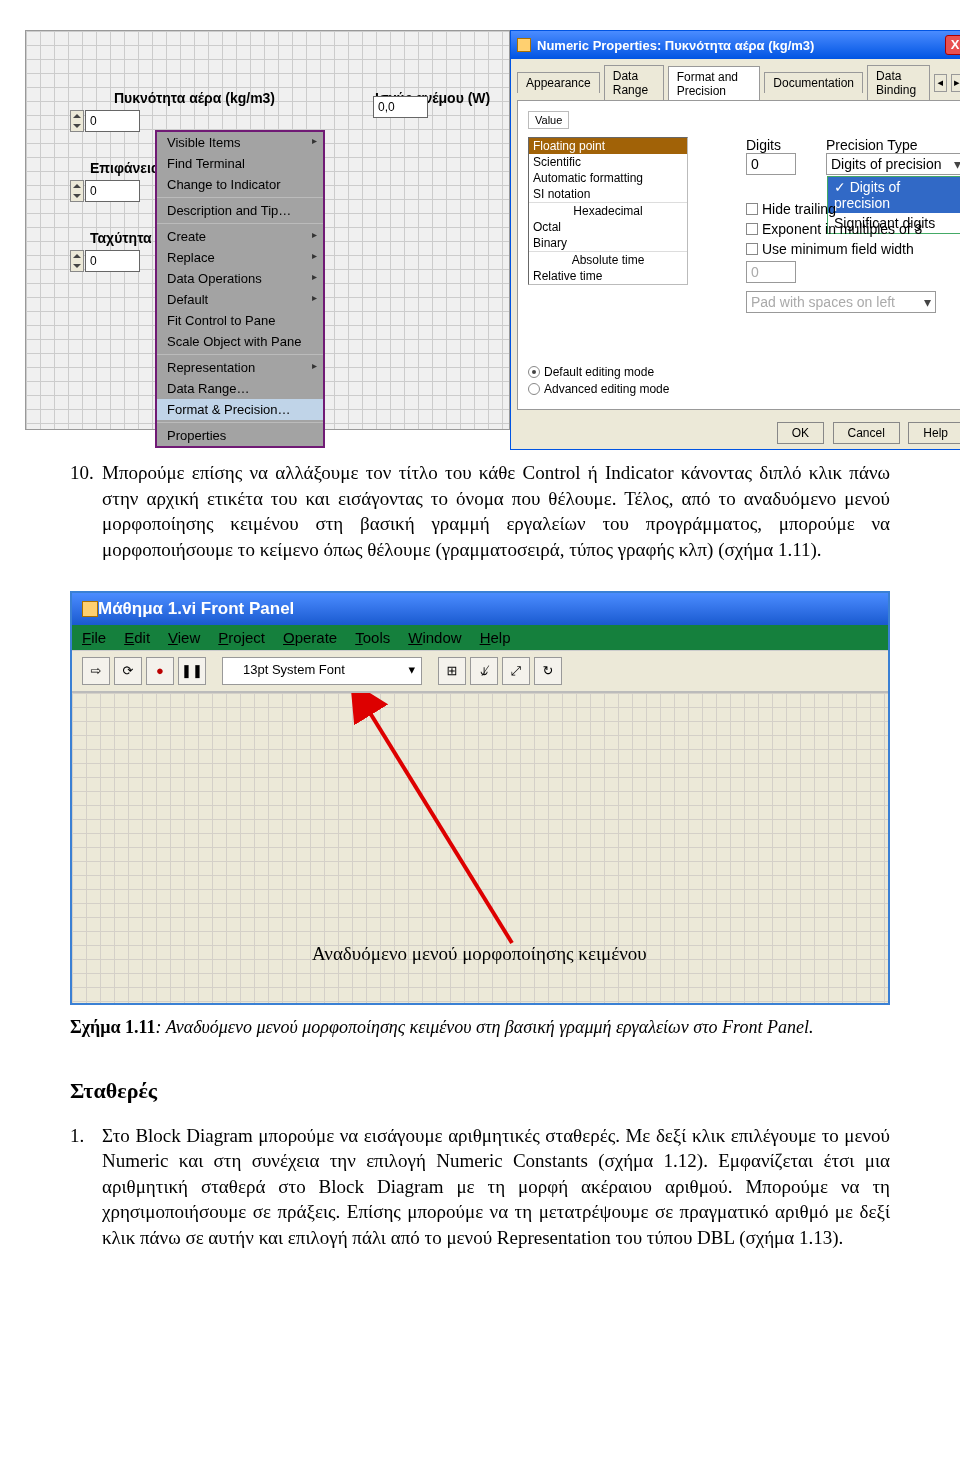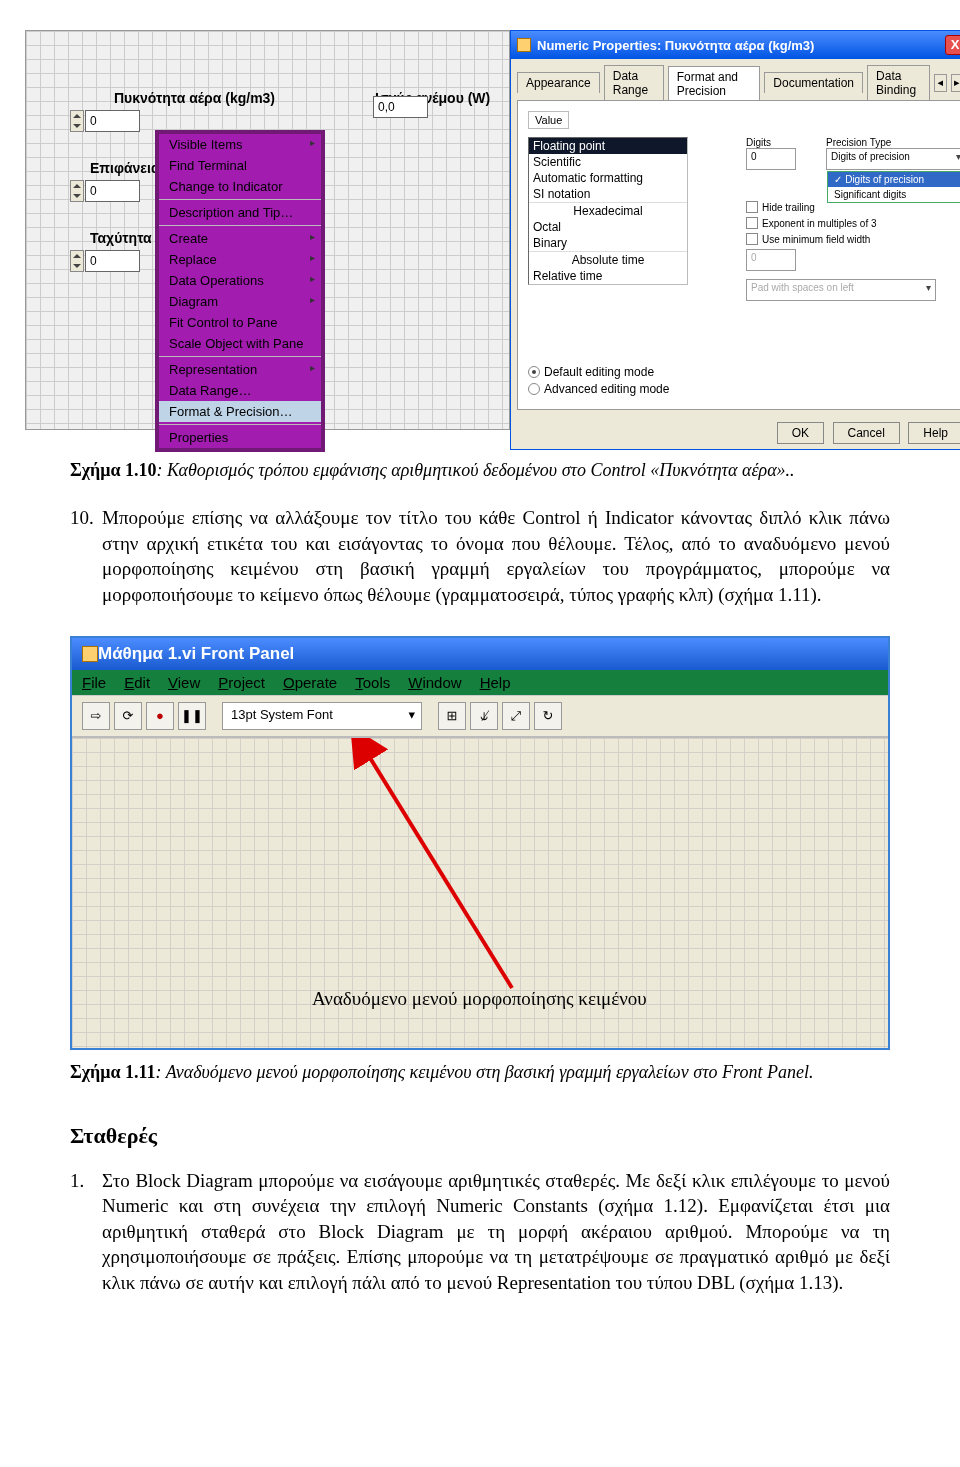--- a/index.html
+++ b/index.html
@@ -29,21 +29,21 @@
   .spinner::before, .spinner::after {
     content: ''; position: absolute; left: 2px; width: 0; height: 0;
     border-left: 4px solid transparent; border-right: 4px solid transparent;
   }
   .spinner::before { top: 3px; border-bottom: 4px solid #444; }
   .spinner::after { bottom: 3px; border-top: 4px solid #444; }
 
   
   .ctx-menu {
     position: absolute; left: 130px; top: 100px; width: 170px;
-    background: #a21caf; border: 4px solid #701a75; font-size: 13px;
+    background: #a3a3a3; border: 2px solid #701a75; font-size: 13px;
   }
   .ctx-item { padding: 3px 10px; position: relative; }
   .ctx-item.sub::after {
     content: '▸'; position: absolute; right: 6px; font-size: 10px; color: #333;
   }
   .ctx-item.highlight { background: #c0d4e8; }
   .ctx-sep { height: 0; border-top: 1px solid #bbb; margin: 2px 0; }
 
   
   .dialog {
@@ -71,23 +71,23 @@
   .nav-arrow { width: 18px; height: 18px; background: #ece9d8; border: 1px solid #999; text-align: center; line-height: 15px; font-size: 11px; }
   .dialog-body {
     margin: 0 6px 6px 6px; border: 1px solid #999; background: #fff;
     height: 310px; padding: 10px; position: relative; font-size: 12px;
   }
   .section-label { border: 1px solid #bbb; padding: 2px 6px; display: inline-block; font-size: 11px; }
   .listbox {
     border: 1px inset #bbb; width: 160px; background: #fff; font-size: 12px;
   }
   .listbox div { padding: 1px 4px; }
-  .listbox .sel { background: #0f172a; color: #fff; }
+  .listbox .sel { background: #a16207; color: #fff; }
   .listbox .seg { border-top: 1px solid #ddd; text-align: center; }
-  .field-group { position: absolute; font-size: 10px; padding-left: 28px; }
+  .field-group { position: absolute; font-size: 14px; padding-left: 28px; }
   .num-field { width: 50px; height: 22px; border: 1px solid #999; display: inline-block; background: #fff; padding: 2px 4px; }
   .dropdown { border: 1px solid #999; background: #fff; width: 140px; height: 22px; padding: 2px 4px; position: relative; }
   .dropdown::after { content: '▾'; position: absolute; right: 4px; top: 2px; color: #444; }
   .dd-open {
     position: absolute; top: 22px; left: 0; width: 140px; border: 1px solid #4a6; background: #fff;
   }
   .dd-open div { padding: 2px 6px; }
   .dd-open .sel { background: #3169c6; color: #fff; }
   .dd-open .sel::before { content: '✓ '; }
   .checkbox-row { display: flex; align-items: center; gap: 4px; margin: 4px 0; }
@@ -108,21 +108,21 @@
   .fp-title {
     background: linear-gradient(#4b8cff, #1a5ad0); color: #fff; font-weight: bold;
     padding: 6px 10px; font-size: 17px; display: flex; align-items: center; 
   }
   .fp-icon { width: 16px; height: 16px; background: #ffd070; border: 1px solid #aa7000; }
   .menu-bar { background: #15803d; padding: 4px 10px; font-size: 15px; border-bottom: 1px solid #ccc; }
   .menu-bar span { margin-right: 18px; text-decoration: underline; text-decoration-color: transparent; }
   .menu-bar span::first-letter { text-decoration: underline; }
   .toolbar { background: #ece9d8; padding: 6px 10px; display: flex; align-items: center; gap: 4px; border-bottom: 2px solid #bbb; }
   .tb-btn { width: 28px; height: 28px; border: 1px solid #999; background: #f4f2ec; display: flex; align-items: center; justify-content: center; font-size: 13px; }
-  .font-box { width: 200px; height: 28px; border: 1px solid #999; background: #fff; padding: 4px 8px; font-size: 13px; position: relative; }
+  .font-box { width: 200px; height: 28px; border: 1px solid #999; background: #fff; padding: 4px 20px; font-size: 13px; position: relative; }
   .font-box::after { content: '▾'; position: absolute; right: 6px; top: 4px; }
   .fp-grid {
     height: 310px; background-color: #ece9d8;
     background-image:
       linear-gradient(#d4d0c8 1px, transparent 1px),
       linear-gradient(90deg, #d4d0c8 1px, transparent 1px);
     background-size: 14px 14px;
     position: relative;
   }
   .arrow-svg { position: absolute; }
@@ -160,21 +160,21 @@
     <div class="ctx-menu" id="ctx-menu">
         <div class="ctx-item sub">Visible Items</div>
         <div class="ctx-item">Find Terminal</div>
         <div class="ctx-item">Change to Indicator</div>
         <div class="ctx-sep"></div>
         <div class="ctx-item">Description and Tip…</div>
         <div class="ctx-sep"></div>
         <div class="ctx-item sub">Create</div>
         <div class="ctx-item sub">Replace</div>
         <div class="ctx-item sub">Data Operations</div>
-        <div class="ctx-item sub">Diagram</div>
+        <div class="ctx-item sub">Default</div>
         <div class="ctx-item">Fit Control to Pane</div>
         <div class="ctx-item">Scale Object with Pane</div>
         <div class="ctx-sep"></div>
         <div class="ctx-item sub">Representation</div>
         <div class="ctx-item">Data Range…</div>
         <div class="ctx-item highlight">Format &amp; Precision…</div>
         <div class="ctx-sep"></div>
         <div class="ctx-item">Properties</div>
       </div>
 
@@ -258,23 +258,20 @@
         </div>
       </div>
       <div class="btn-row">
         <div class="btn">OK</div>
         <div class="btn">Cancel</div>
         <div class="btn">Help</div>
       </div>
     </div>
   </div>
 
-  <div class="caption">
-    <b style="font-style:normal;">Σχήμα 1.10</b><span>: Καθορισμός τρόπου εμφάνισης αριθμητικού δεδομένου στο Control «Πυκνότητα αέρα»..</span>
-  </div>
 
   <p class="body-text">
     <span class="body-num">10.</span><span>Μπορούμε επίσης να αλλάξουμε τον τίτλο του κάθε Control ή Indicator κάνοντας διπλό κλικ πάνω στην αρχική ετικέτα του και εισάγοντας το όνομα που θέλουμε. Τέλος, από το αναδυόμενο μενού μορφοποίησης κειμένου στη βασική γραμμή εργαλείων του προγράμματος, μπορούμε να μορφοποιήσουμε το κείμενο όπως θέλουμε (γραμματοσειρά, τύπος γραφής κλπ) (σχήμα 1.11).</span>
   </p>
 
   <div class="fig2">
     <div class="fp-title">
       <div class="fp-icon"></div>
       <span>Μάθημα 1.vi Front Panel</span>
     </div>

